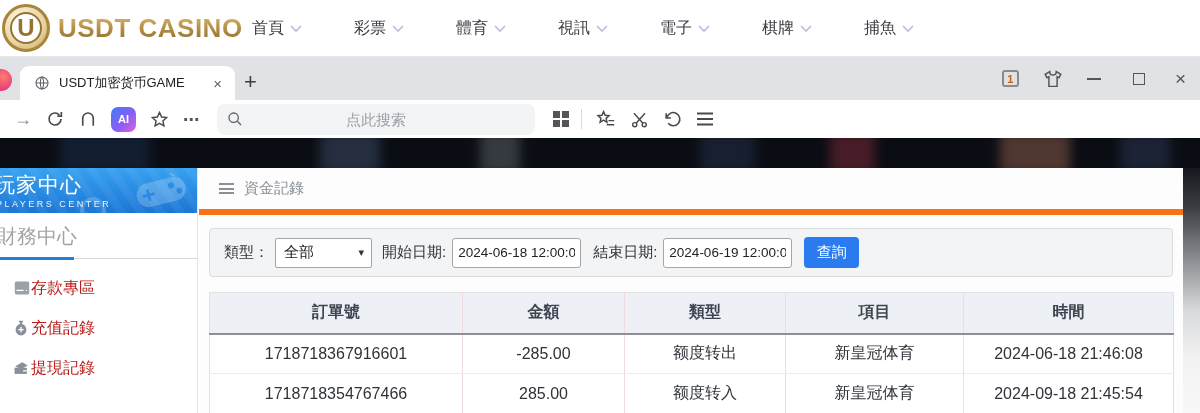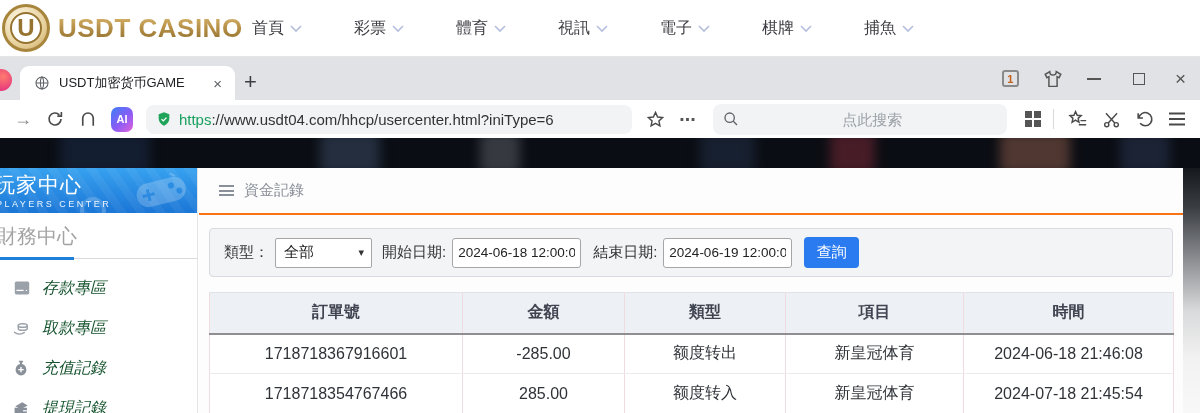--- a/index.html
+++ b/index.html
@@ -69,25 +69,25 @@
   .sb-gamepad { position:absolute; right:10px; top:6px; opacity:.38; transform:rotate(-14deg); }
   .sb-watermark { position:absolute; right:92px; bottom:-10px; width:26px; height:26px; border-radius:50%; border:4px solid rgba(255,255,255,.18); }
   .sb-section { position:absolute; left:0; top:55px; width:198px; }
   .sb-section-title { margin-left:-3px; font-size:20px; color:#a3a3a3; }
   .sb-underline { position:relative; margin-top:7px; height:3px; }
   .sb-underline .gray { position:absolute; left:0; right:0; top:1px; height:1px; background:#d9d9d9; }
   .sb-underline .blue { position:absolute; left:0; top:0; width:74px; height:3px; background:#1e80d8; }
   .sb-menu { position:absolute; left:0; top:100px; width:198px; }
   .sb-item { height:40px; display:flex; align-items:center; cursor:pointer; }
   .sb-item .ic { width:18px; margin-left:13px; display:flex; }
-  .sb-item .lbl { margin-left:11px; font-size:16px; color:#14532d;font-style:italic; }
+  .sb-item .lbl { font-size:16px; color:#b91c1c; }
 
   
   .content { position:absolute; left:199px; top:0; width:984px; height:245px; background:#fdfdfd; }
-  .title-bar { position:absolute; left:0; top:0; width:100%; height:47px; display:flex; align-items:center; border-bottom:2px solid #f97316; }
+  .title-bar { position:absolute; left:0; top:0; width:100%; height:47px; display:flex; align-items:center; border-bottom:6px solid #f97316; }
   .bars-icon { width:15px; margin-left:20px; }
   .bars-icon i { display:block; height:2px; background:#8a9099; margin:2.5px 0; }
   .page-title { margin-left:10px; font-size:15px; color:#8a9099; }
 
   .filter-panel { position:absolute; left:10px; top:60px; width:964px; height:49px; background:#f3f4f6; border:1px solid #d8dbe0; border-radius:4px; display:flex; align-items:center; }
   .f-label { font-size:15px; color:#333; }
   .sel-box { position:relative; width:97px; height:30px; background:#fff; border:1px solid #a6a6a6; border-radius:2px; display:flex; align-items:center; padding-left:8px; margin:0 10px 0 6px; cursor:pointer; }
   .sel-value { font-size:15px; color:#222; }
   .sel-chev { position:absolute; right:7px; font-size:11px; color:#333; }
   .f-input { width:129px; height:30px; border:1px solid #a6a6a6; border-radius:3px; background:#fff; font-size:13.5px; color:#222; padding:0 5px; margin:0 12px 0 6px; font-family:inherit; outline:none; }
@@ -186,27 +186,20 @@
           <path d="M20 12a8 8 0 1 1-2.2-5.5"></path>
           <path d="M20.5 2.8v5.4h-5.4"></path>
         </svg>
     </div>
     <div class="icon-btn" style="margin-left:15px;">
       <svg width="18" height="18" viewBox="0 0 24 24" fill="none" stroke="#4a4a4a" stroke-width="2.2">
           <path d="M5 21V11a7 7 0 0 1 14 0v10"></path>
         </svg>
     </div>
     <div class="ai-badge">AI</div>
-    <div class="url-pill">
-      <svg width="16" height="16" viewBox="0 0 24 24">
-          <path d="M12 2l8 3v6.2c0 5-3.4 8.6-8 10.8-4.6-2.2-8-5.8-8-10.8V5z" fill="#1fa45a"></path>
-          <path d="M8.3 12.2l2.6 2.6 4.8-4.9" stroke="#fff" stroke-width="2" fill="none"></path>
-        </svg>
-      <span class="url-text"><span class="url-scheme">https</span><span class="url-rest">://www.usdt04.com/hhcp/usercenter.html?iniType=6</span></span>
-    </div>
     <div class="icon-btn star-btn">
       <svg width="19" height="19" viewBox="0 0 24 24" fill="none" stroke="#4a4a4a" stroke-width="1.8">
           <path d="M12 3l2.7 5.8 6.3.7-4.7 4.3 1.3 6.2-5.6-3.2-5.6 3.2 1.3-6.2L3 9.5l6.3-.7z"></path>
         </svg>
     </div>
     <span class="dots-btn">⋯</span>
     <div class="search-pill">
       <svg width="16" height="16" viewBox="0 0 24 24" fill="none" stroke="#5f6368" stroke-width="2">
           <circle cx="10" cy="10" r="7"></circle>
           <path d="M15.5 15.5L21 21"></path>
@@ -281,30 +274,20 @@
       <div class="sb-menu">
         <div class="sb-item">
           <span class="ic">
             <svg width="18" height="16" viewBox="0 0 22 20" fill="none" stroke="#9aa1a9" stroke-width="2">
                 <rect x="2" y="2" width="18" height="16" rx="2" fill="#9aa1a9" stroke="none"></rect>
                 <path d="M4 13h9" stroke="#fff" stroke-width="1.6"></path>
                 <circle cx="16.5" cy="13" r="0.9" fill="#fff" stroke="none"></circle>
               </svg>
           </span>
           <span class="lbl">存款專區</span>
-        </div>
-        <div class="sb-item">
-          <span class="ic">
-            <svg width="19" height="15" viewBox="0 0 24 18" fill="none" stroke="#9aa1a9" stroke-width="2">
-                <ellipse cx="13" cy="5" rx="6" ry="2.4"></ellipse>
-                <path d="M7 5v4c0 1.3 2.7 2.4 6 2.4s6-1.1 6-2.4V5"></path>
-                <path d="M2 14c3.5 3 9 3 13 .5" stroke-linecap="round"></path>
-              </svg>
-          </span>
-          <span class="lbl">取款專區</span>
         </div>
         <div class="sb-item">
           <span class="ic">
             <svg width="16" height="17" viewBox="0 0 20 22">
                 <path d="M7 1h6l-2 4c4 1 6 4.5 6 8a7 7 0 0 1-14 0c0-3.5 2-7 6-8z" fill="#8a9099"></path>
                 <path d="M10 9v7M6.5 12.5h7" stroke="#fff" stroke-width="1.8"></path>
               </svg>
           </span>
           <span class="lbl">充值記錄</span>
         </div>
@@ -367,21 +350,21 @@
             <td>-285.00</td>
             <td>额度转出</td>
             <td>新皇冠体育</td>
             <td>2024-06-18 21:46:08</td>
           </tr>
           <tr>
             <td>1718718354767466</td>
             <td>285.00</td>
             <td>额度转入</td>
             <td>新皇冠体育</td>
-            <td>2024-07-18 21:45:54</td>
+            <td>2024-09-18 21:45:54</td>
           </tr>
         </tbody>
       </table>
     </div>
 
     <div class="right-strip"></div>
   </div>
 
 </div>
 

